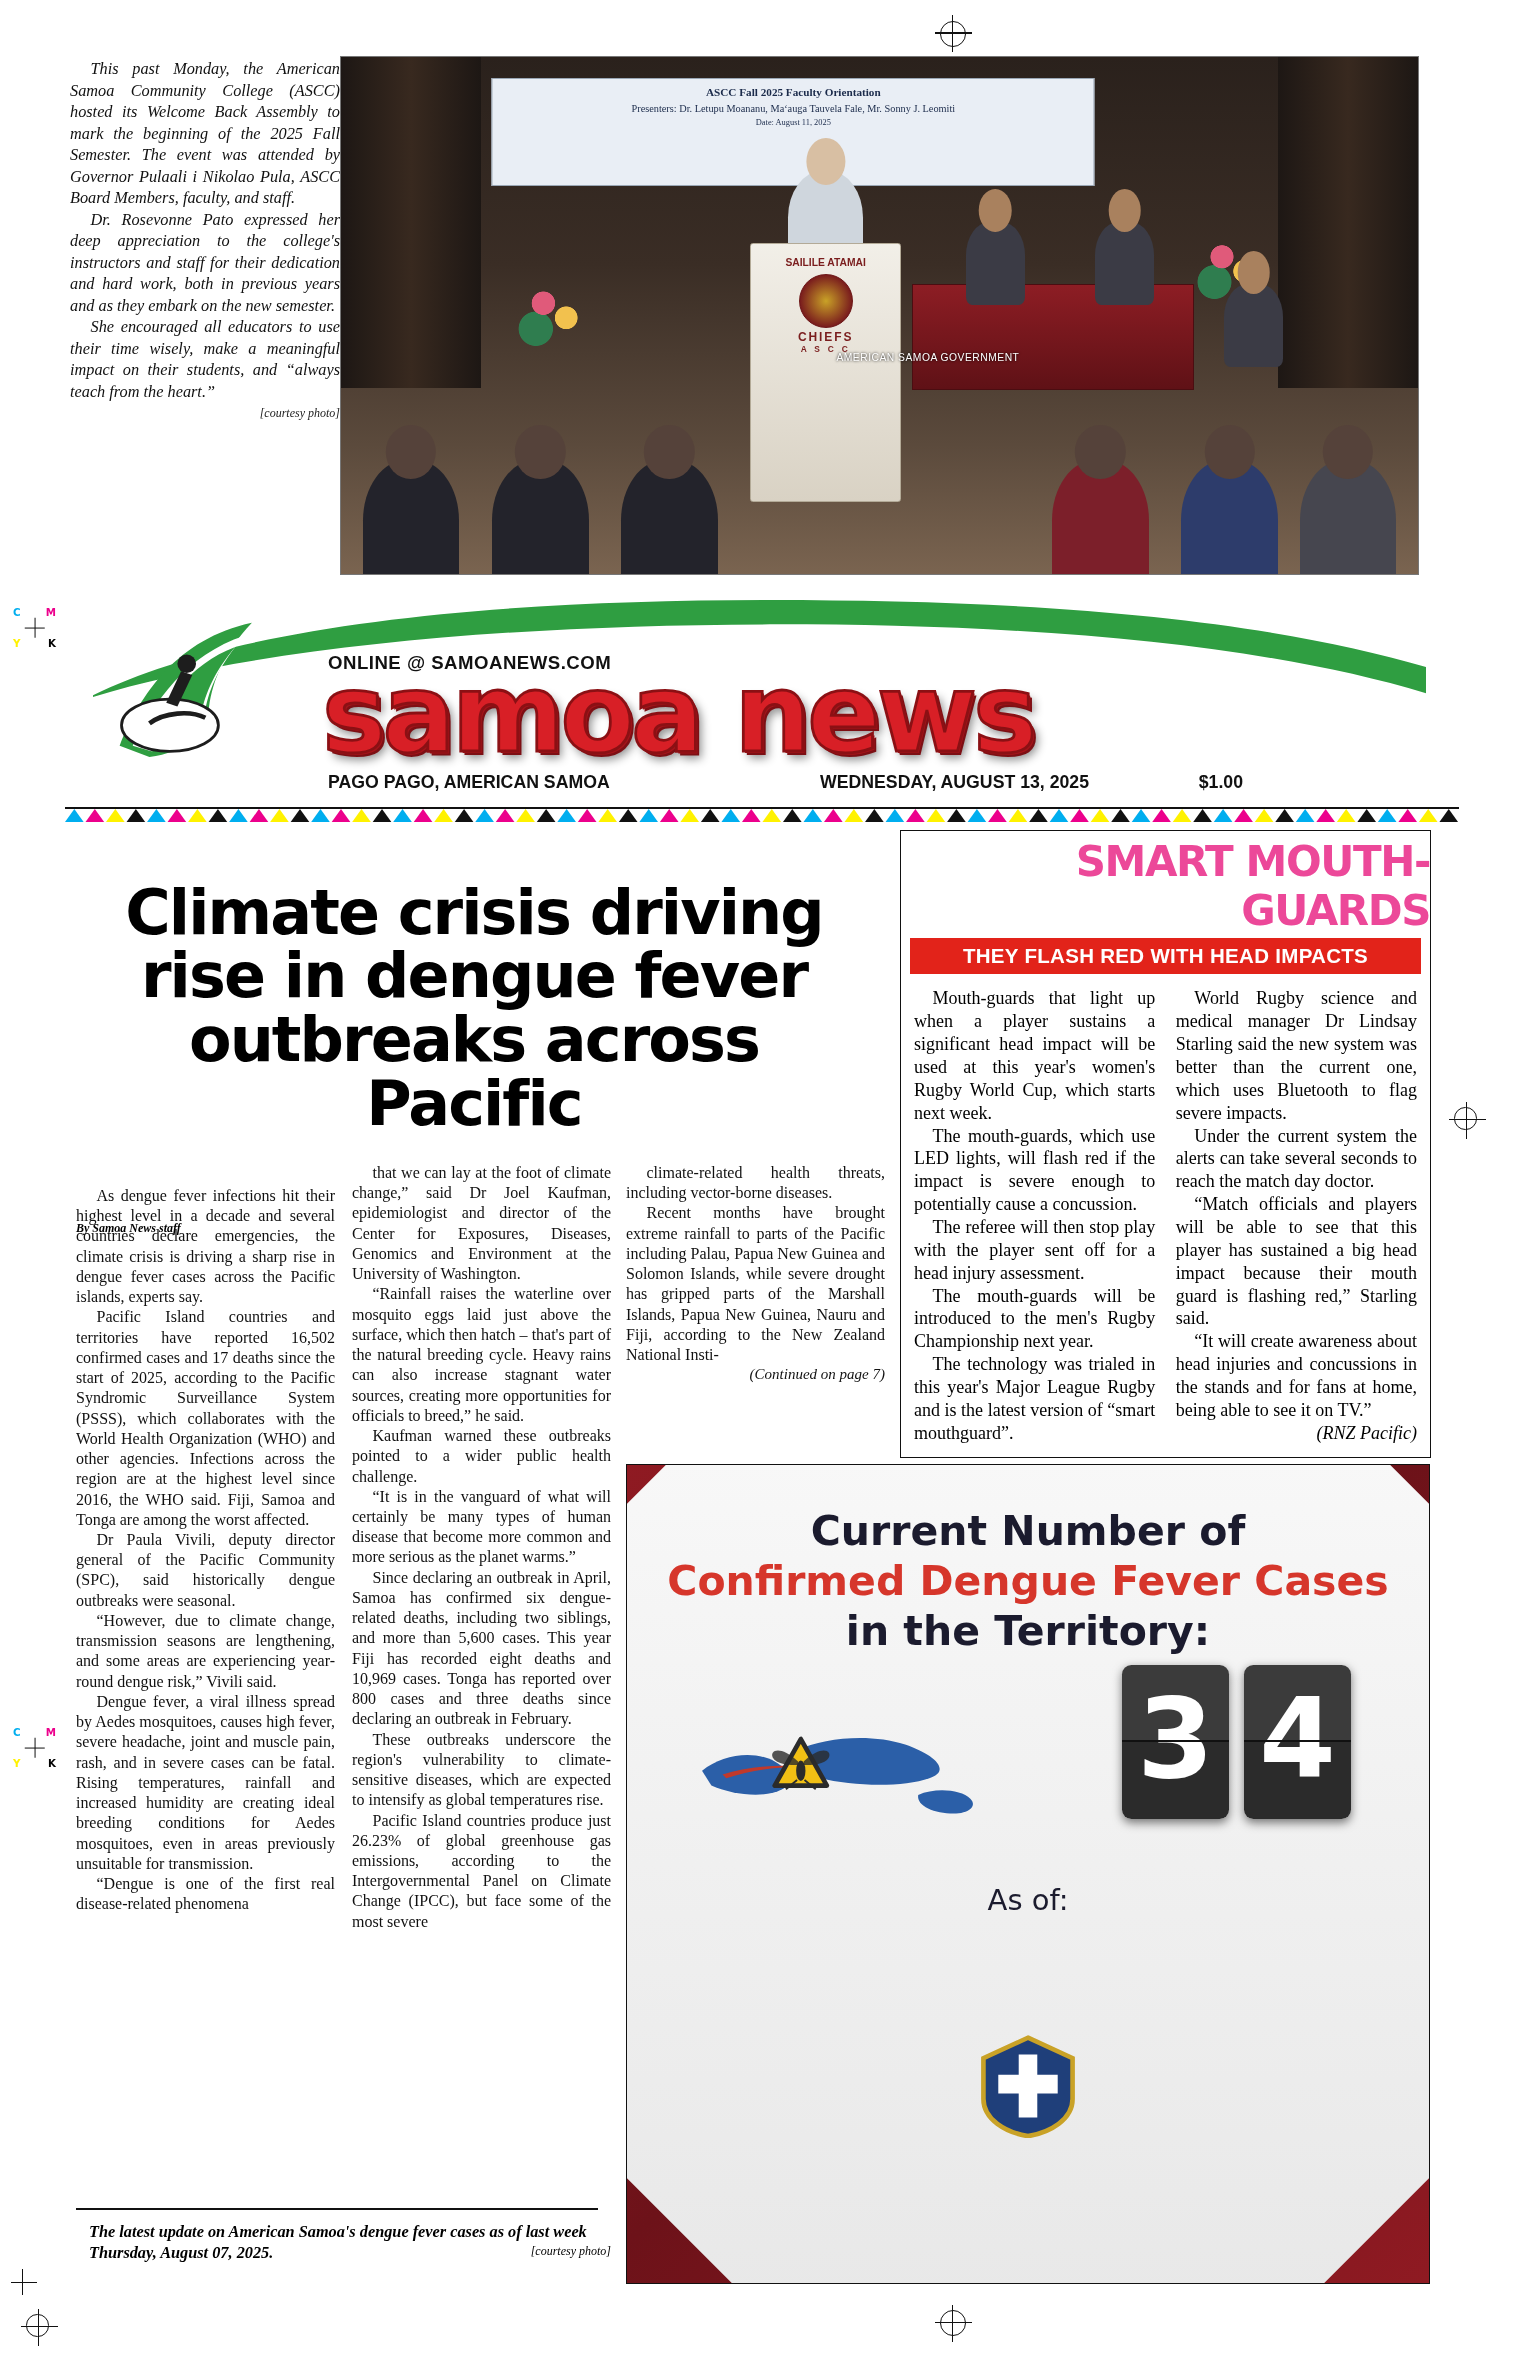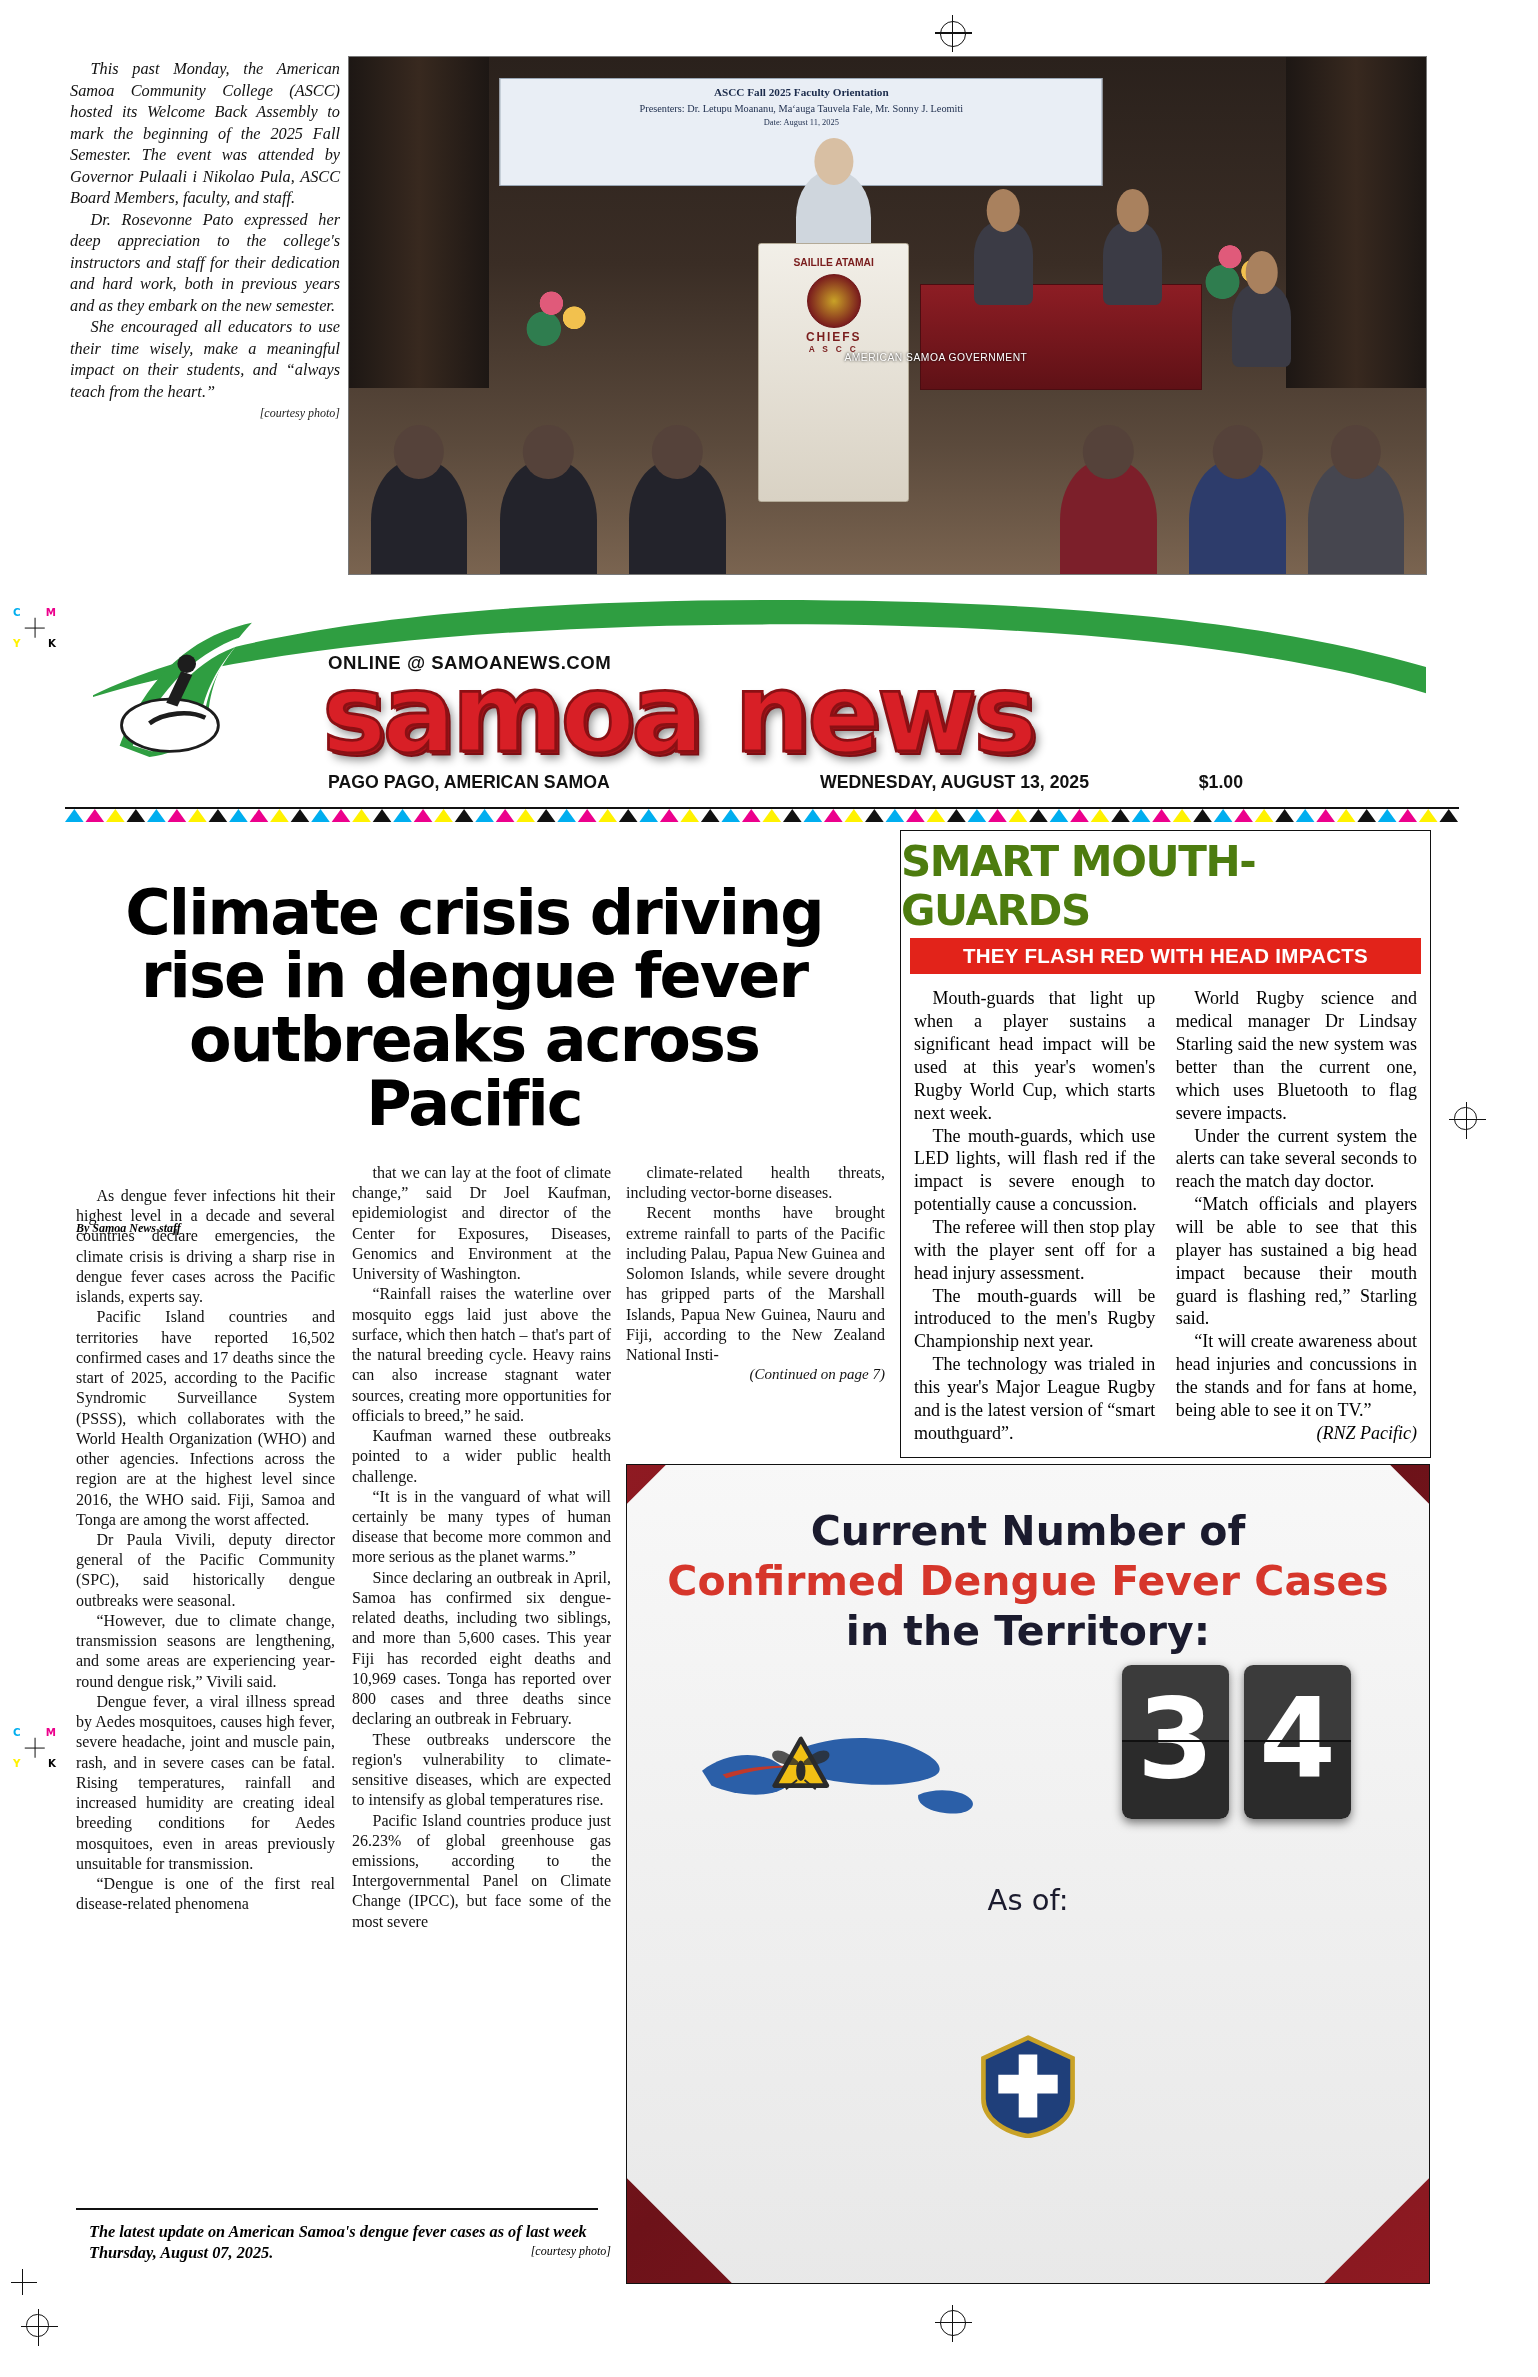--- a/index.html
+++ b/index.html
@@ -79,21 +79,21 @@
   .courtesy {
     text-align: right;
     font-style: italic;
     font-size: 12px;
     margin-top: 3.7px;
     color: #222;
   }
 
   .photo-top {
     position: absolute;
-    left: 348px;
+    left: 340px;
     top: 56px;
     width: 1077px;
     height: 517px;
     overflow: hidden;
     border: 0.9px solid #777;
     background: #c2410c;
   }
   .stage {
     position: absolute; inset: 0;
     background:
@@ -352,23 +352,23 @@
     width: 531px; height: 628px;
     border: 1.9px solid #111;
     background: #fff;
     box-sizing: border-box;
   }
   .smart-head {
     font-family: "DejaVu Sans", sans-serif;
     font-weight: bold;
     font-size: 42px;
     letter-spacing: -1.4px;
-    text-align: left;
+    text-align: right;
     margin: 5.6px 0 3.7px;
-    color: #4d7c0f;
+    color: #ec4899;
   }
   .smart-sub {
     background: #e2231a;
     color: #fff;
     font-family: "Liberation Sans", sans-serif;
     font-weight: bold;
     font-size: 20.5px;
     text-align: center;
     padding: 5.6px 0 6.5px;
     margin: 0 9.3px;

